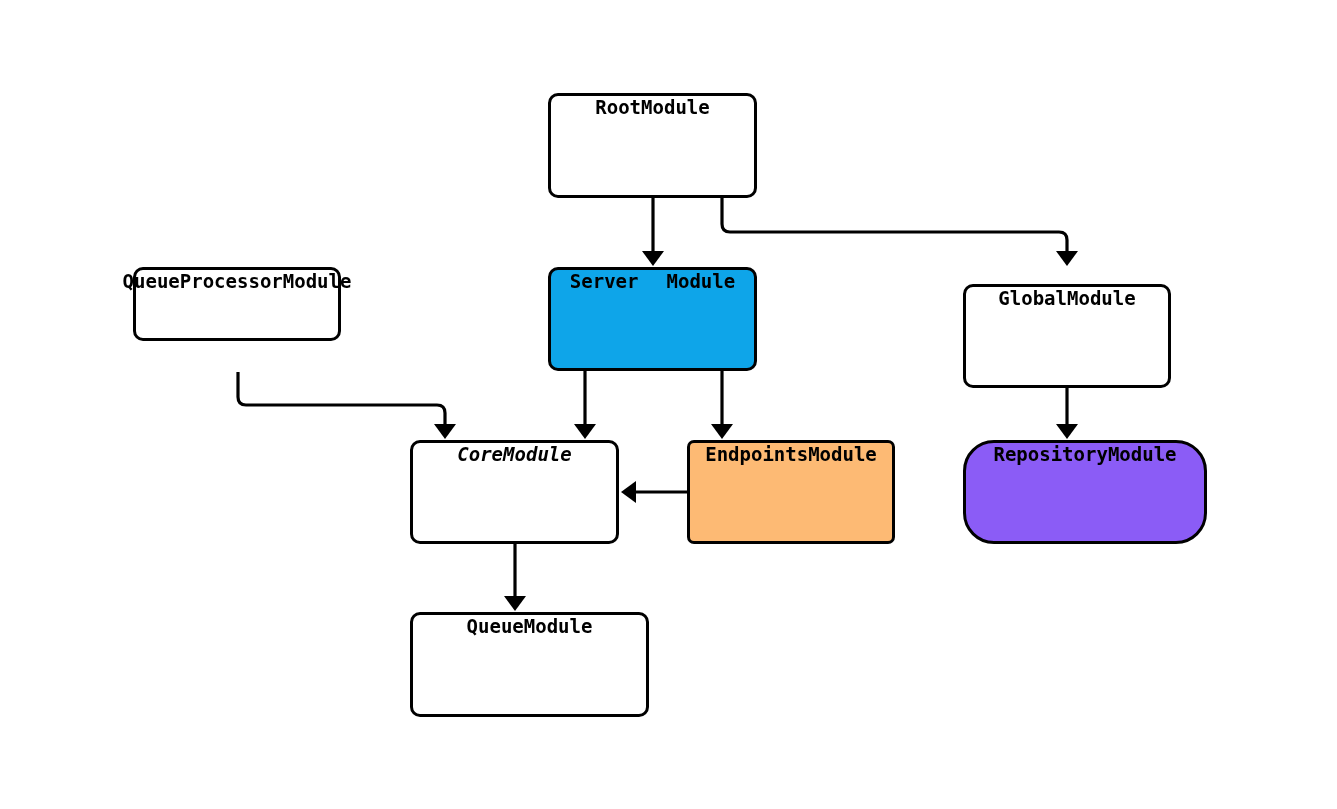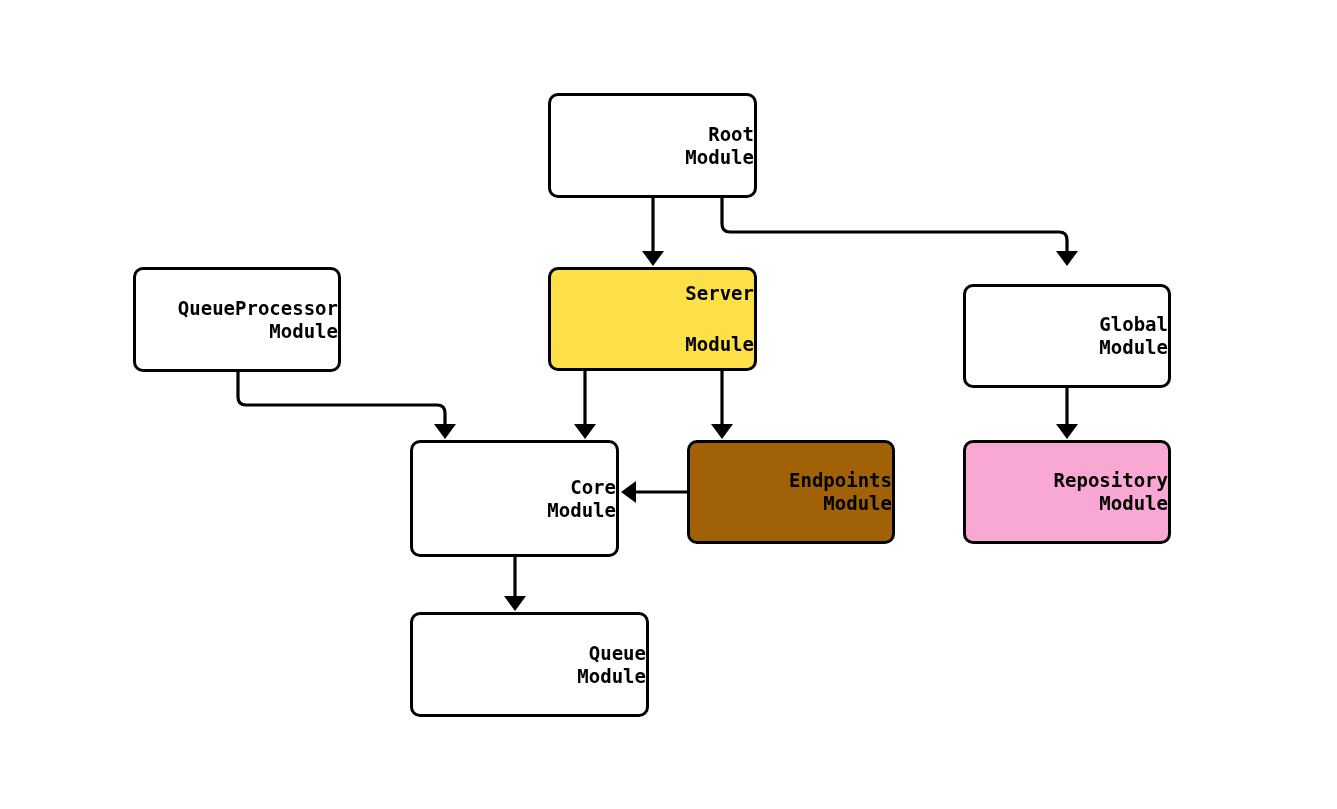--- a/index.html
+++ b/index.html
@@ -22,22 +22,22 @@
     width: 1337px;
     height: 809px;
   }
   .node {
     position: absolute;
     box-sizing: border-box;
     background: #ffffff;
     border: 3.2px solid #000000;
     border-radius: 10px;
     display: flex;
-    flex-direction: column;
-    align-items: flex-end;
+    flex-direction: row;
+    align-items: flex-start;
     justify-content: center;
     text-align: center;
   }
   .node span {
     display: block;
     font-size: 19px;
     line-height: 23px;
     font-weight: bold;
     color: #000000;
     white-space: pre;
@@ -65,46 +65,46 @@
       <polygon points="515,611 504,596 526,596" fill="#000000"></polygon>
       <path d="M 1067 371 L 1067 424" fill="none" stroke="#000000" stroke-width="3.2"></path>
       <polygon points="1067,439 1056,424 1078,424" fill="#000000"></polygon>
     </svg>
 
   <div class="node" style="left: 548px; top: 93px; width: 209px; height: 105px; background: rgb(255, 255, 255); border-color: rgb(0, 0, 0);">
     <span>Root</span>
     <span>Module</span>
   </div>
 
-  <div class="node" style="left: 133px; top: 267px; width: 208px; height: 105px; background: rgb(255, 255, 255); border-color: rgb(0, 0, 0);">
+  <div class="node" style="left: 133px; top: 267px; width: 208px; height: 74px; background: rgb(255, 255, 255); border-color: rgb(0, 0, 0);">
     <span>QueueProcessor</span>
     <span>Module</span>
   </div>
 
-  <div class="node" style="left: 548px; top: 267px; width: 209px; height: 104px; background: #fde047; border-color: rgb(0, 0, 0); gap: 28px;">
+  <div class="node" style="left: 548px; top: 267px; width: 209px; height: 104px; background: #0ea5e9; border-color: rgb(0, 0, 0); gap: 28px;">
     <span>Server</span>
     <span>Module</span>
   </div>
 
   <div class="node" style="left: 963px; top: 267px; width: 208px; height: 104px; background: rgb(255, 255, 255); border-color: rgb(0, 0, 0); margin-top: 17px;">
     <span>Global</span>
     <span>Module</span>
   </div>
 
-  <div class="node" style="left: 410px; top: 440px; width: 209px; height: 117px; background: rgb(255, 255, 255); border-color: rgb(0, 0, 0);">
+  <div class="node" style="left: 410px; top: 440px; width: 209px; height: 104px; background: rgb(255, 255, 255); border-color: rgb(0, 0, 0); font-style: italic;">
     <span>Core</span>
     <span>Module</span>
   </div>
 
-  <div class="node" style="left: 687px; top: 440px; width: 208px; height: 104px; background: #a16207; border-color: rgb(0, 0, 0);">
+  <div class="node" style="left: 687px; top: 440px; width: 208px; height: 104px; background: #fdba74; border-color: rgb(0, 0, 0); border-radius: 7px;">
     <span>Endpoints</span>
     <span>Module</span>
   </div>
 
-  <div class="node" style="left: 963px; top: 440px; width: 208px; height: 104px; background: #f9a8d4; border-color: rgb(0, 0, 0);">
+  <div class="node" style="left: 963px; top: 440px; width: 244px; height: 104px; background: #8b5cf6; border-color: rgb(0, 0, 0); border-radius: 31px;">
     <span>Repository</span>
     <span>Module</span>
   </div>
 
   <div class="node" style="left: 410px; top: 612px; width: 239px; height: 105px; background: rgb(255, 255, 255); border-color: rgb(0, 0, 0);">
     <span>Queue</span>
     <span>Module</span>
   </div>
 
 </div>

